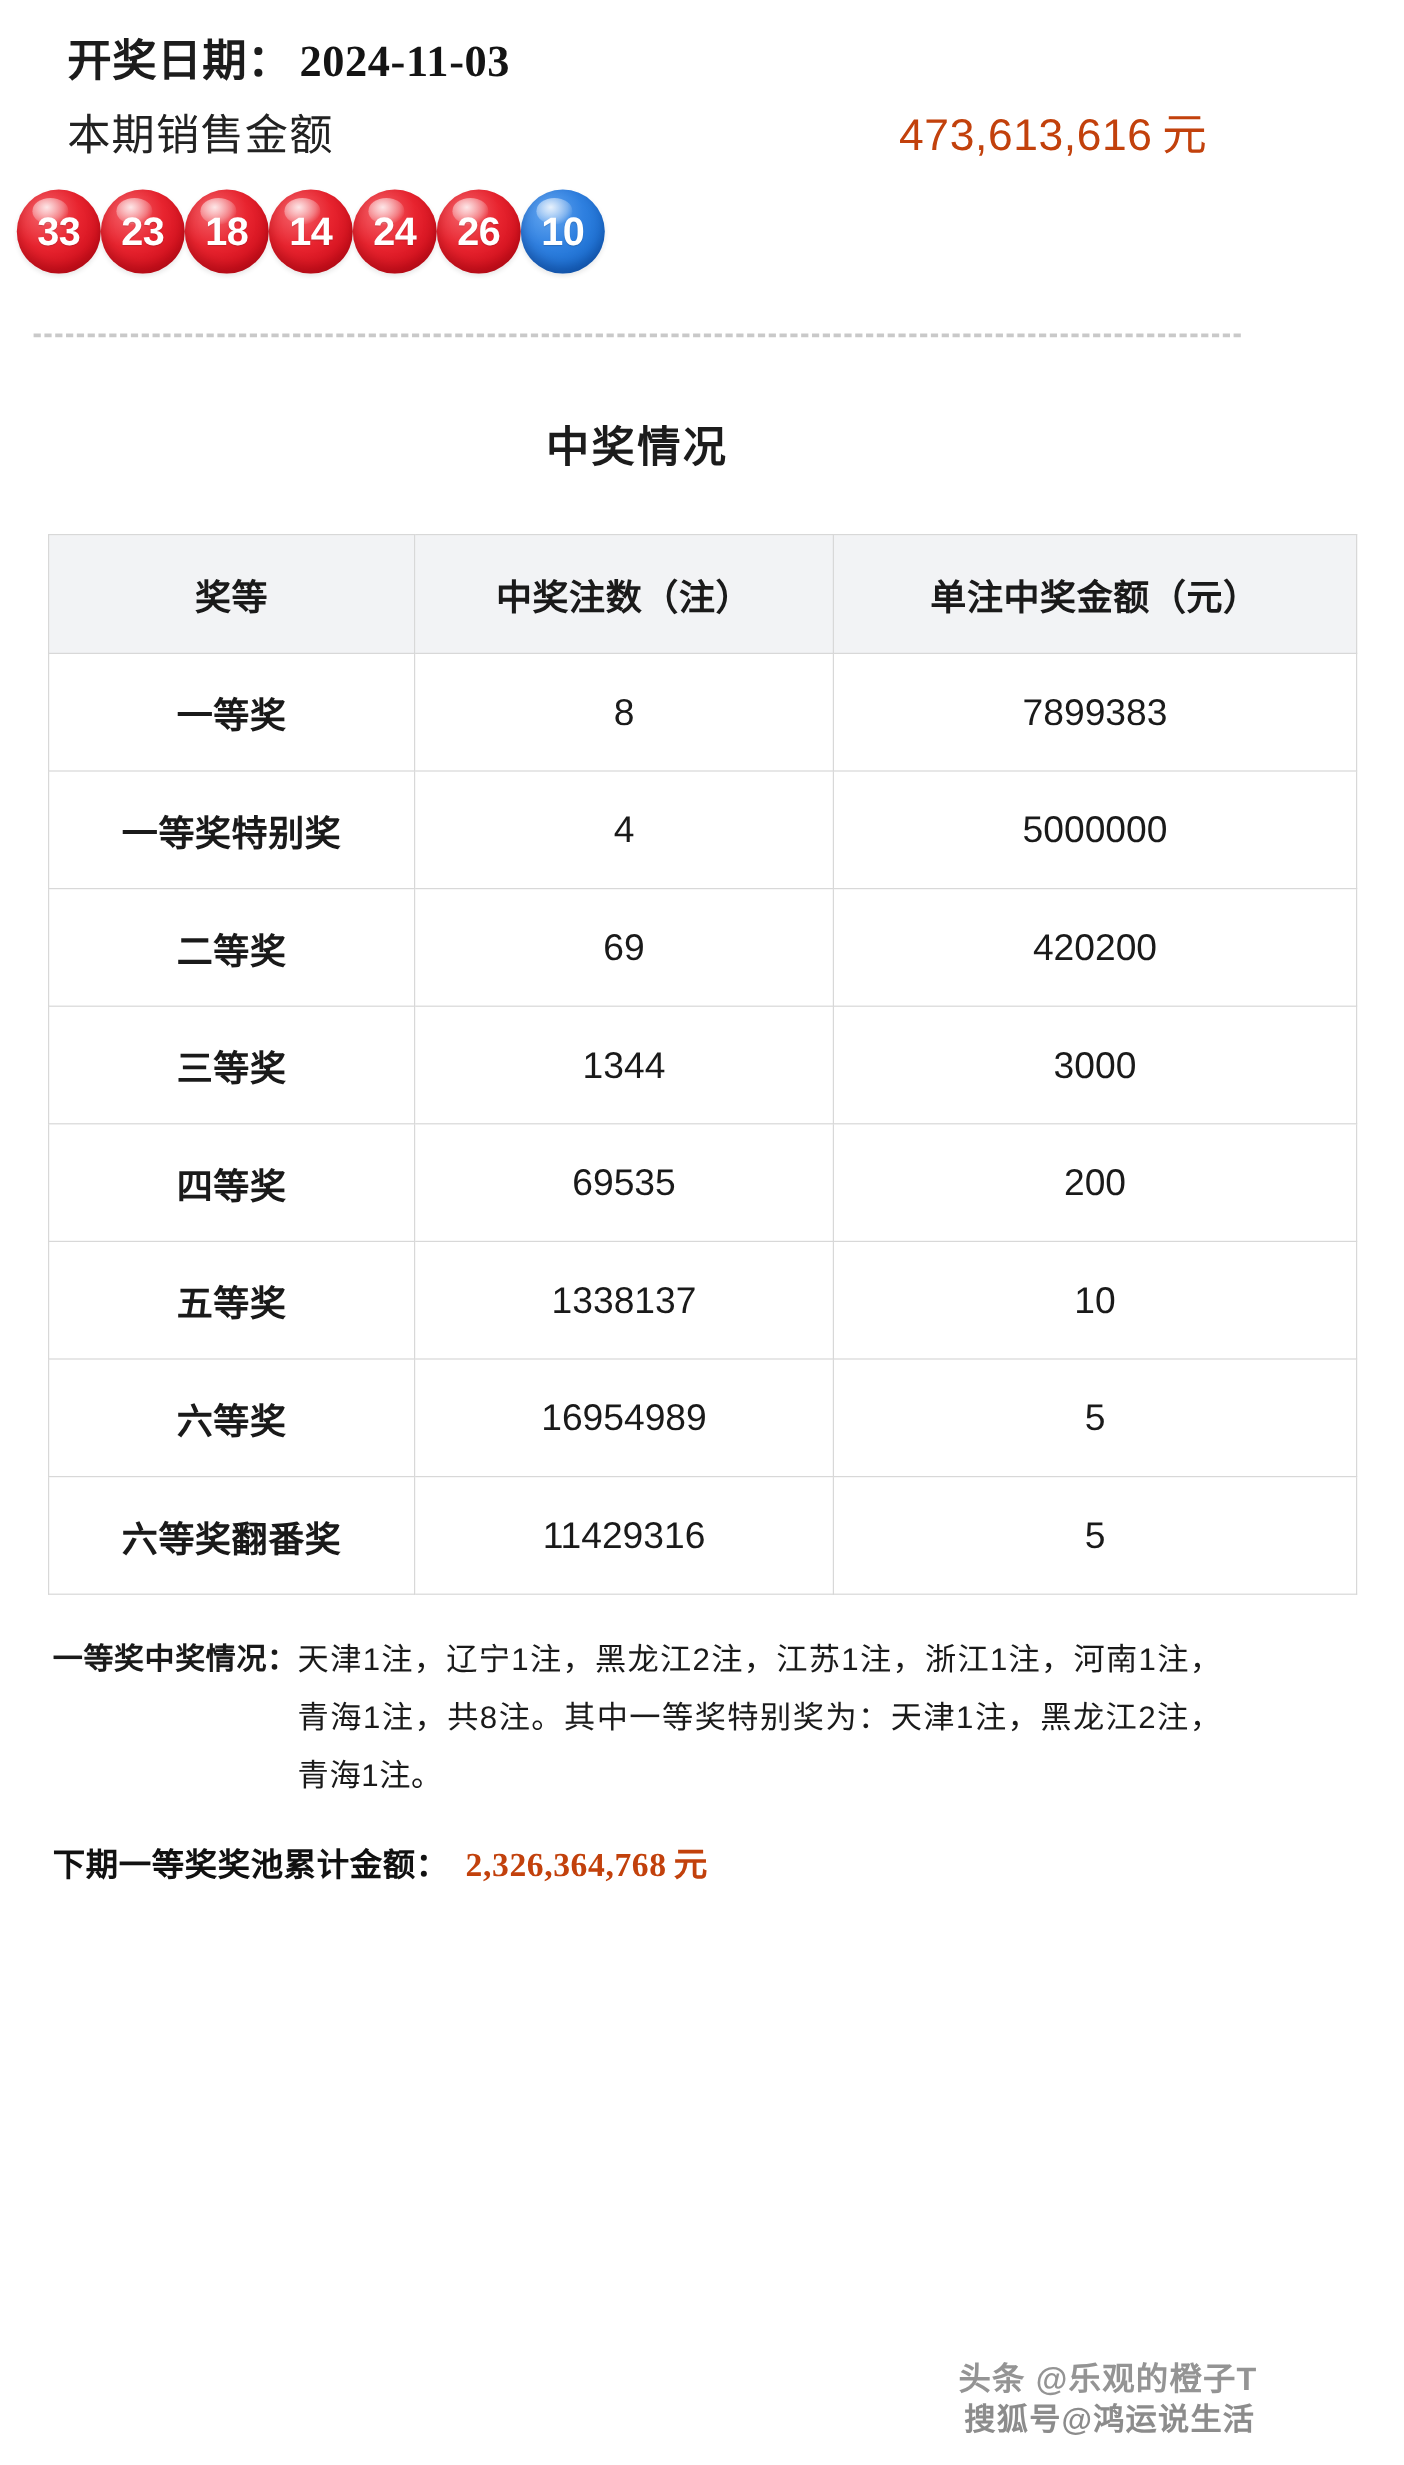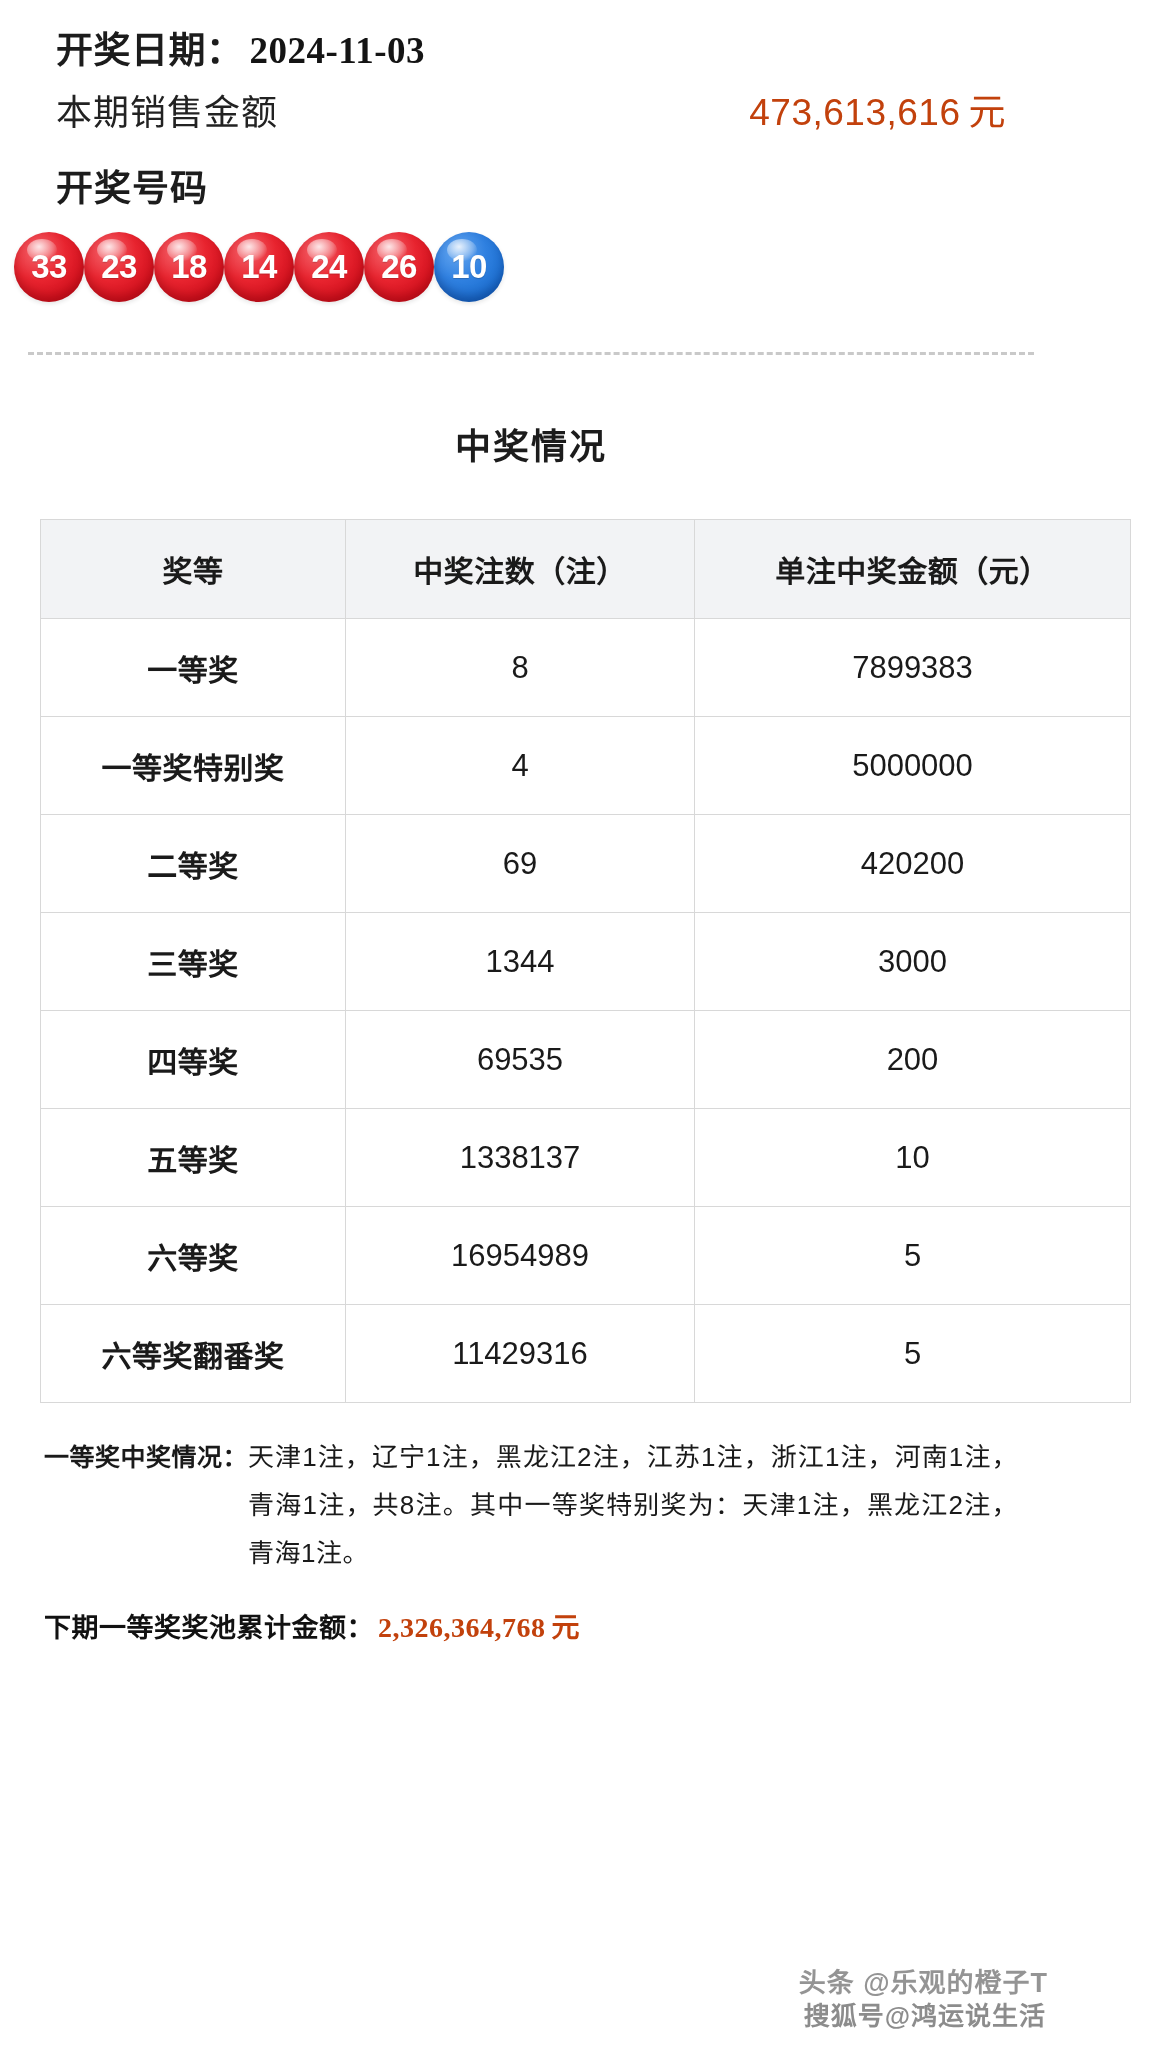--- a/index.html
+++ b/index.html
@@ -207,20 +207,21 @@
     font-size: 26px;
     line-height: 48px;
     color: #1a1a1a;
     text-align: justify;
     letter-spacing: 0.5px;
   }
   .jackpot-row {
     margin-top: 28px;
     display: flex;
     align-items: baseline;
+    gap: 10px;
   }
   .jackpot-label {
     font-size: 27px;
     font-weight: 700;
     color: #111111;
     letter-spacing: 0.5px;
   }
   .jackpot-value {
     font-family: "Liberation Serif", "DejaVu Serif", serif;
     font-size: 28px;
@@ -264,21 +265,20 @@
       <span class="draw-date-value">2024-11-03</span>
     </div>
 
     <div class="sales-row">
       <span class="sales-label">本期销售金额</span>
       <span class="sales-value">
         <span>473,613,616</span><span class="unit">元</span>
       </span>
     </div>
 
-    <div class="numbers-label">开奖号码</div>
   </div>
 
   <div class="balls">
       <div class="ball red">
         <span class="num">33</span>
       </div>
       <div class="ball red">
         <span class="num">23</span>
       </div>
       <div class="ball red">

